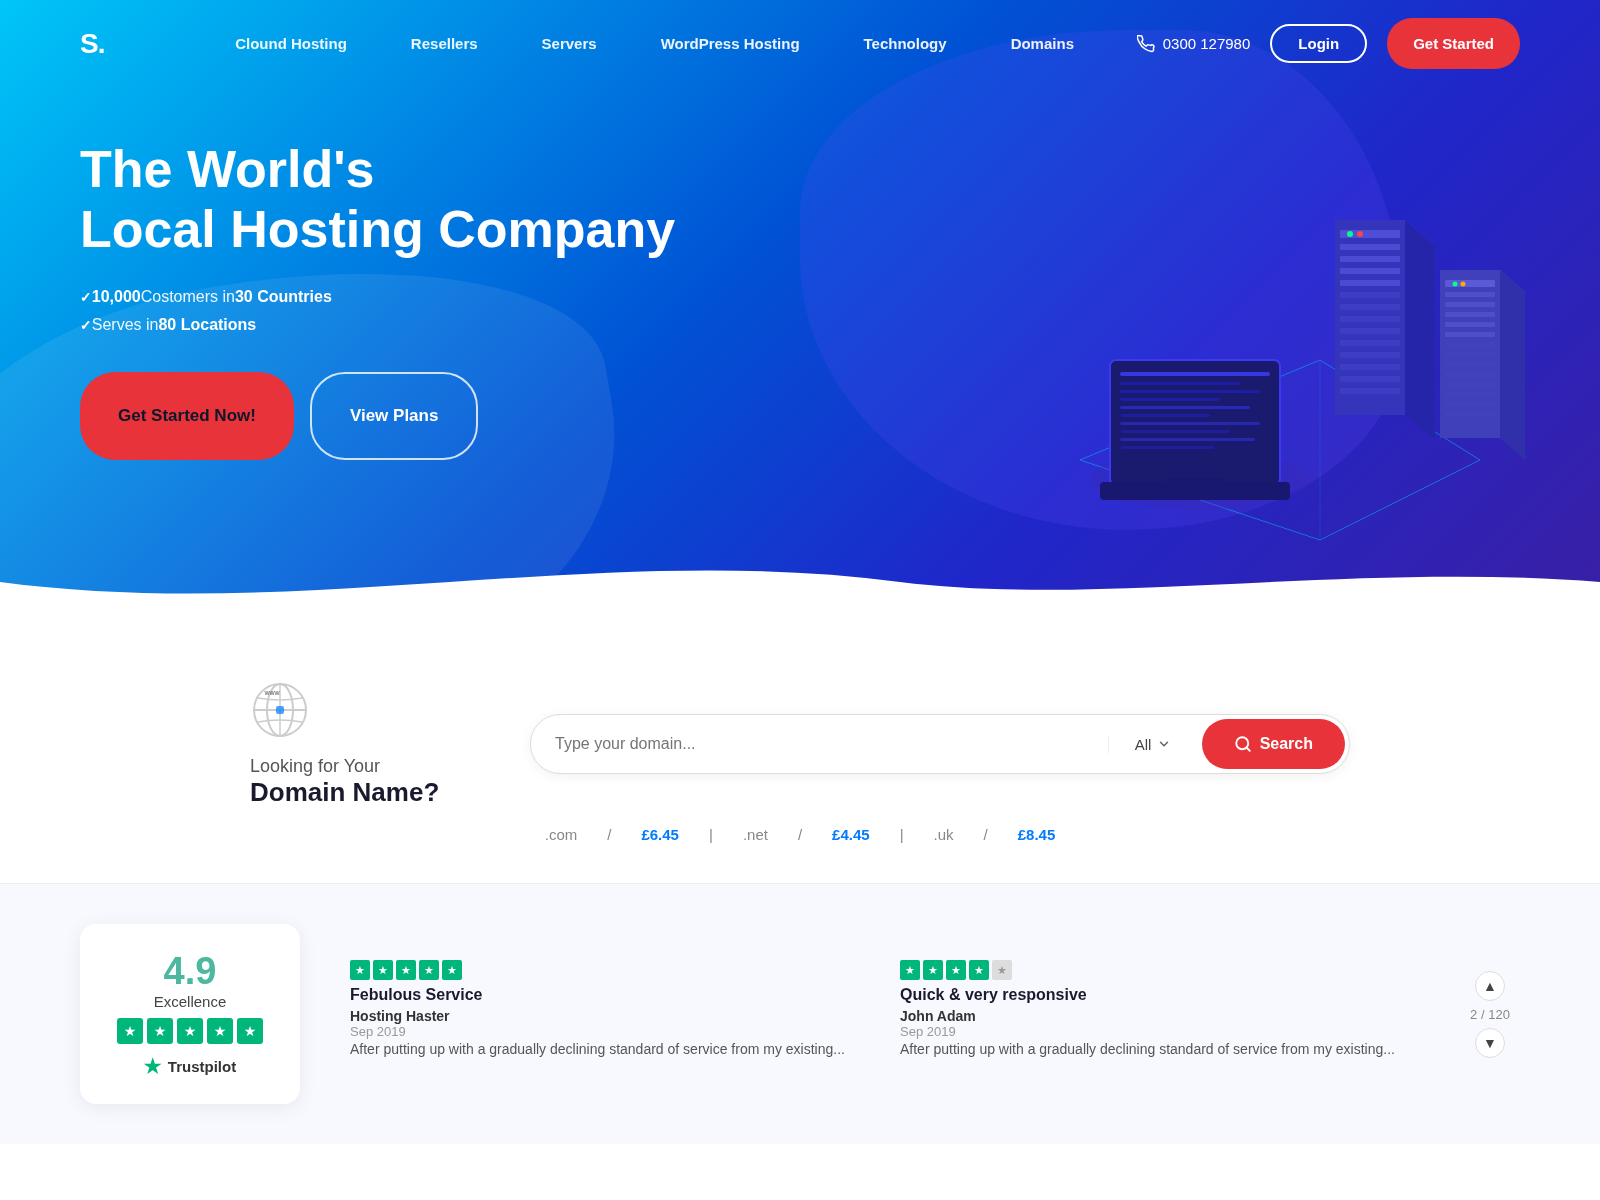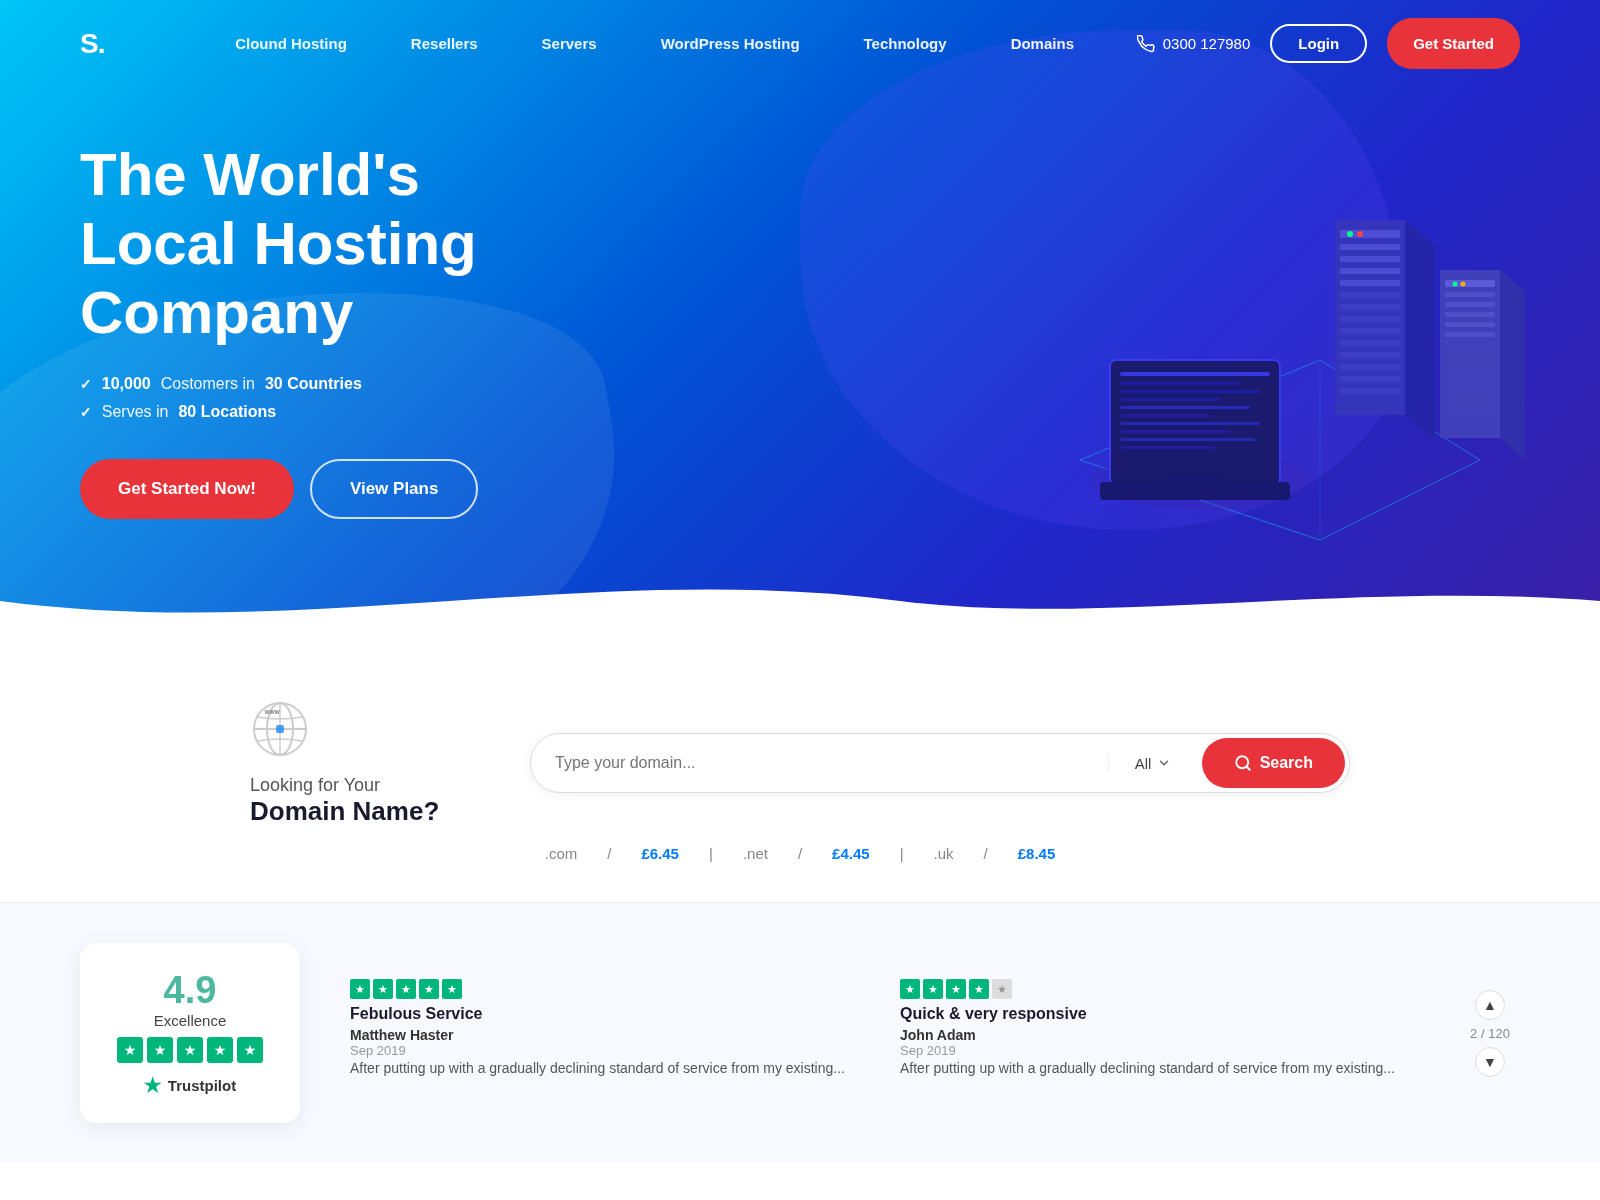--- a/index.html
+++ b/index.html
@@ -96,53 +96,52 @@
       background: rgba(100,80,255,0.18);
       border-radius: 60% 40% 50% 60% / 40% 60% 40% 60%;
     }
     .hero-content {
       position: relative;
       z-index: 2;
       max-width: 600px;
     }
     .hero-title {
       color: #fff;
-      font-size: 60px;
+      font-size: 52px;
       font-weight: 800;
       line-height: 1.15;
       margin-bottom: 28px;
     }
     .hero-features {
       list-style: none;
       margin-bottom: 38px;
     }
     .hero-features li {
       color: rgba(255,255,255,0.92);
       font-size: 16px;
       margin-bottom: 10px;
       display: flex;
       align-items: center;
-      gap: 10px;
     }
     .hero-features li::before {
       content: '✓';
       color: #fff;
       font-weight: 700;
       font-size: 14px;
     }
     .hero-features li strong { color: #fff; font-weight: 800; }
     .hero-buttons {
       display: flex;
       gap: 16px;
     }
     .btn-hero-primary {
       background: #e8333a;
-      color: #ffffff;
+      color: #0f172a;
       border: none;
-      padding: 20px 38px;
+      padding: 34px 38px;
       border-radius: 35px;
       font-size: 17px;
       font-weight: 700;
       cursor: pointer;
     }
     .btn-hero-secondary {
       background: transparent;
       color: #fff;
       border: 2px solid rgba(255,255,255,0.8);
       padding: 18px 38px;
@@ -601,21 +600,21 @@
 
     <div class="review-card">
       <div class="review-stars">
         <div class="rev-star">★</div>
         <div class="rev-star">★</div>
         <div class="rev-star">★</div>
         <div class="rev-star">★</div>
         <div class="rev-star">★</div>
       </div>
       <div class="review-title">Febulous Service</div>
-      <div class="review-author">Matthew Haster</div>
+      <div class="review-author">Hosting Haster</div>
       <div class="review-date">Sep 2019</div>
       <div class="review-text">After putting up with a gradually declining standard of service from my existing...</div>
     </div>
 
     <div class="review-card">
       <div class="review-stars">
         <div class="rev-star">★</div>
         <div class="rev-star">★</div>
         <div class="rev-star">★</div>
         <div class="rev-star">★</div>

